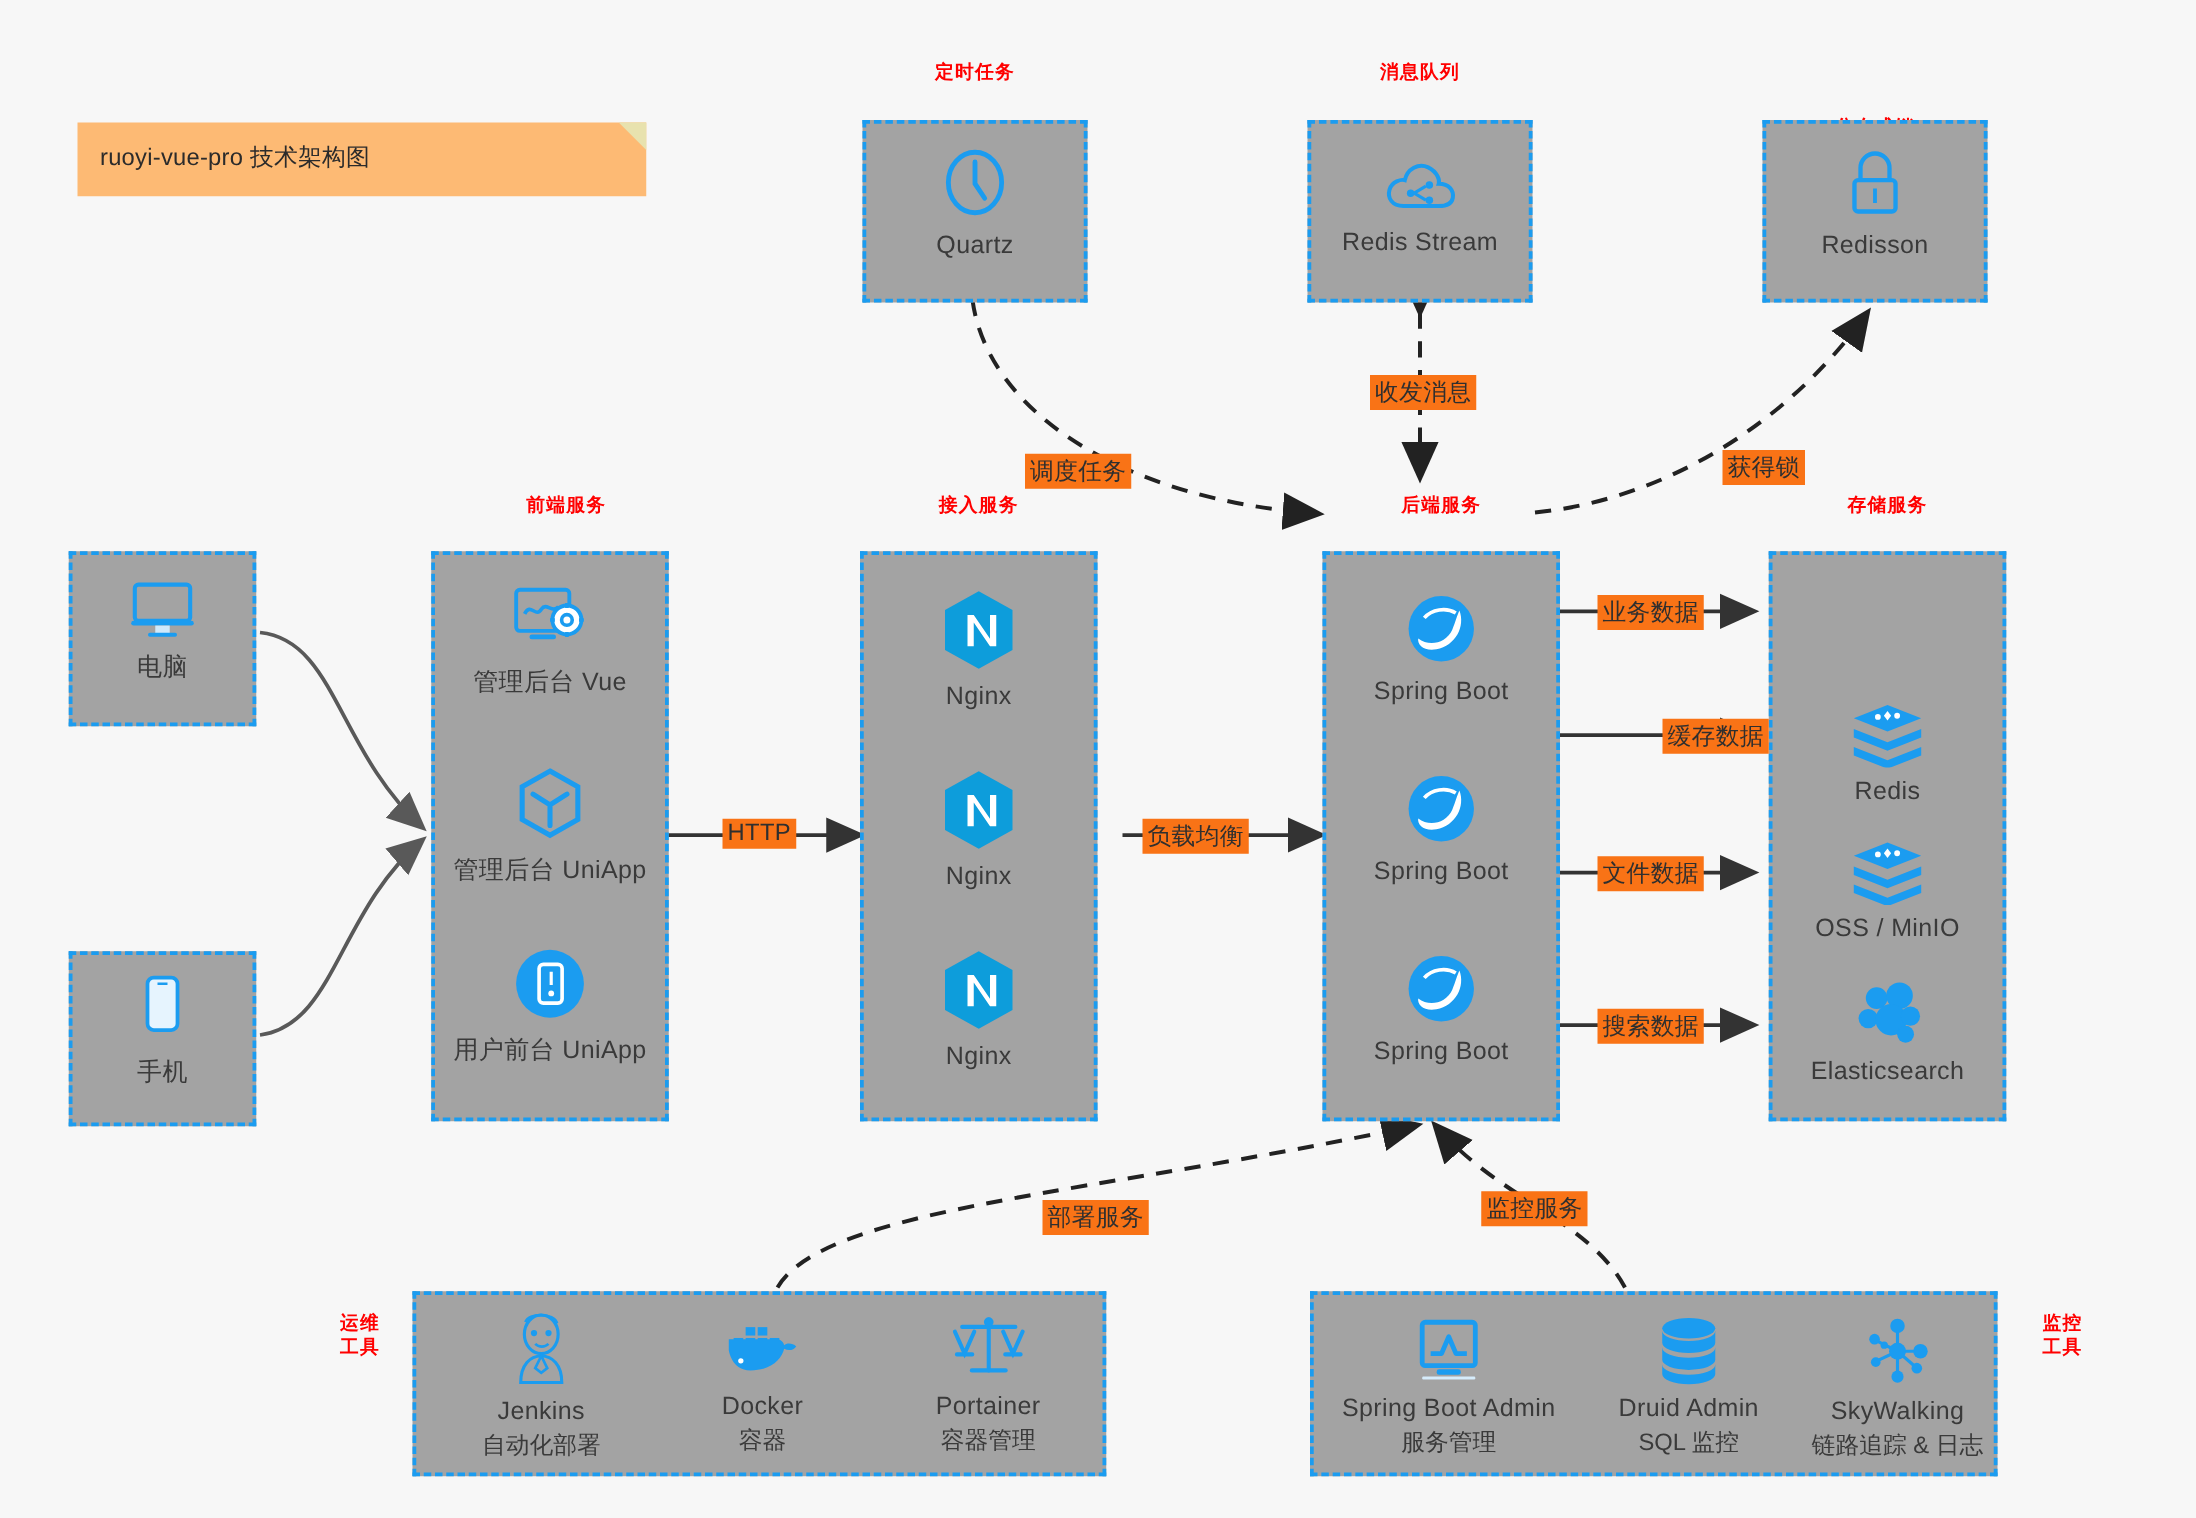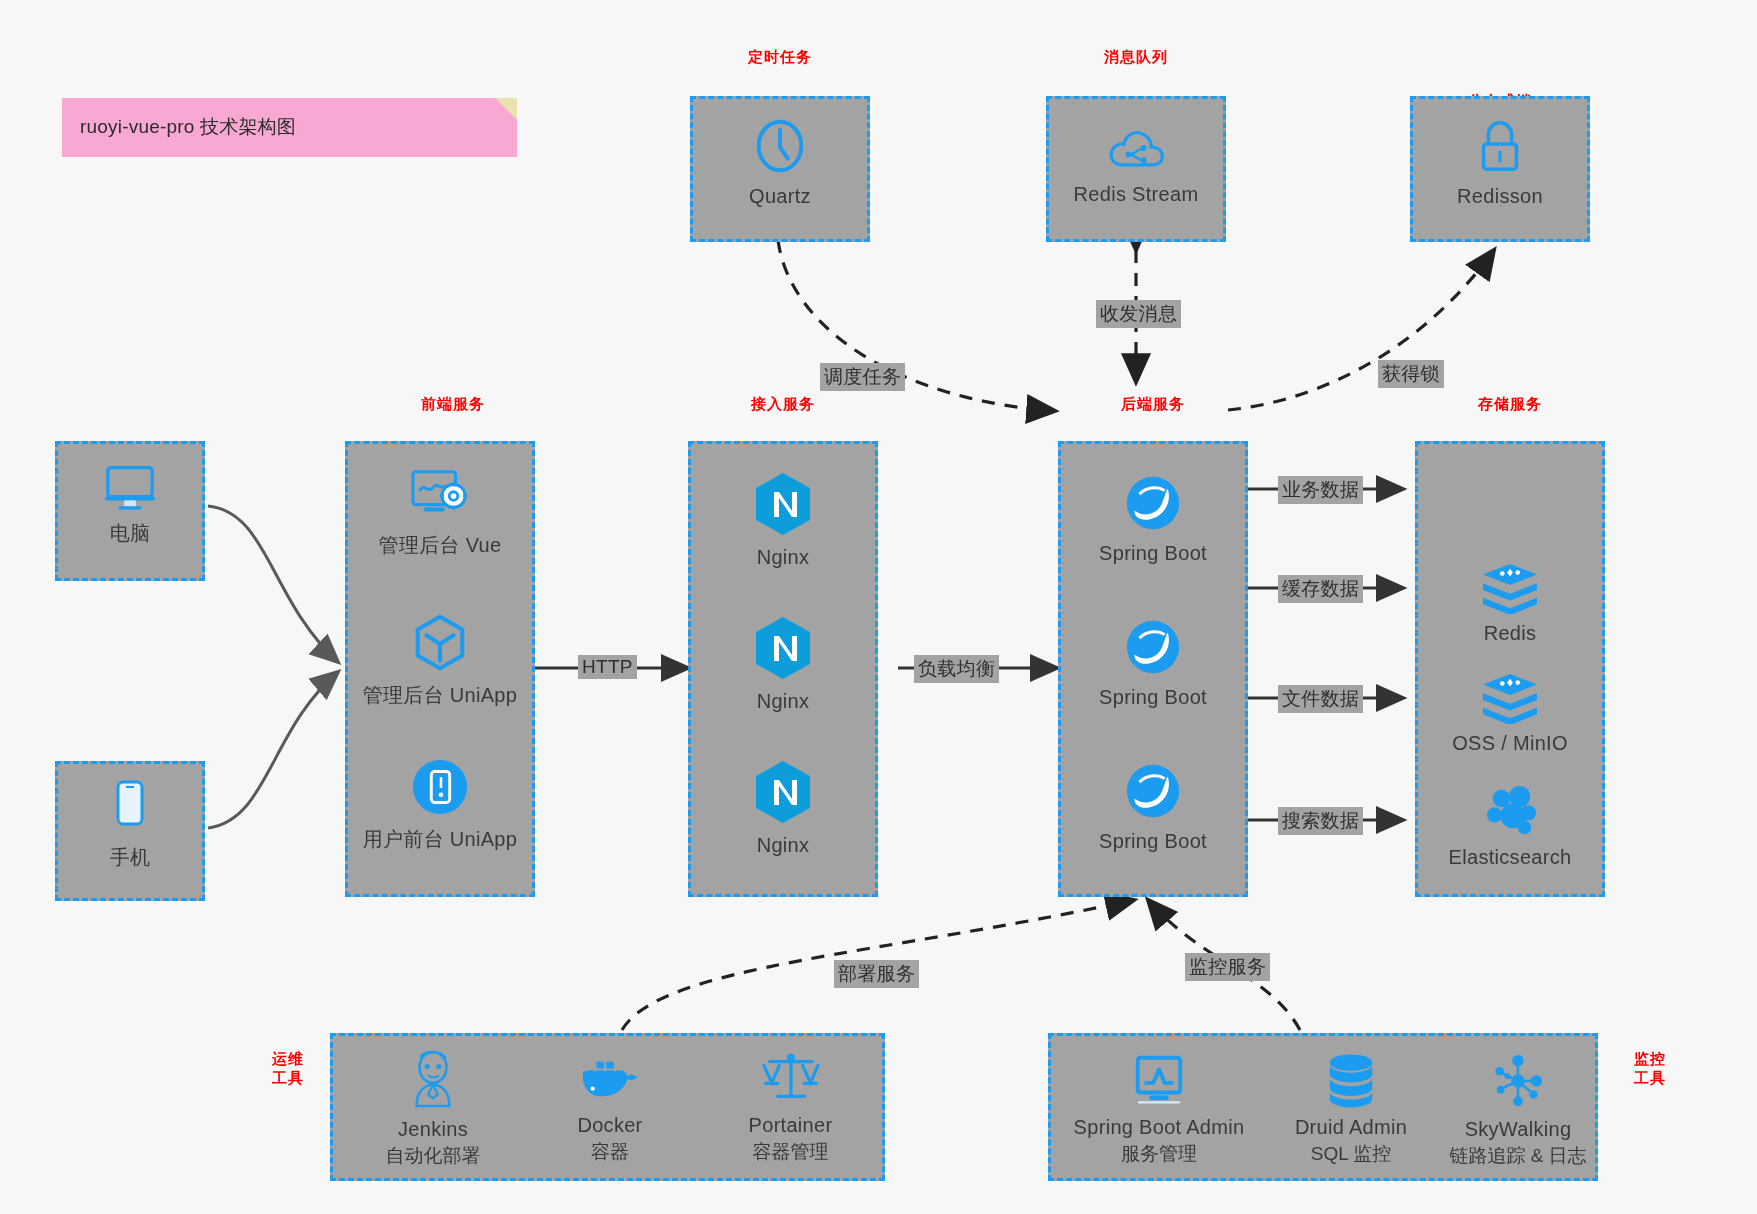--- a/index.html
+++ b/index.html
@@ -7,21 +7,21 @@
     width: 1757px; height: 1214px;
     background: #f7f7f7;
     font-family: "Liberation Sans", "DejaVu Sans", sans-serif;
     overflow: hidden;
   }
   #stage { position: relative; width: 1757px; height: 1214px; }
 
   
   .note {
     position: absolute;
-    background: #f9a8d4;
+    background: #fdba74;
     padding: 14px 18px 16px 18px;
     font-size: 19px;
     line-height: 1.55;
     color: #2b2b2b;
     letter-spacing: .2px;
   }
   .note .fold {
     position: absolute; right: 0; top: 0;
     width: 0; height: 0;
     border-top: 22px solid #e8e2ae;
@@ -69,21 +69,21 @@
   }
   .ic { display:block; }
 
   
   #wires { position: absolute; left: 0; top: 0; width: 1757px; height: 1214px; pointer-events: none; }
 
   .elabel {
     position: absolute;
     font-size: 19px;
     color: #2f2f2f;
-    background: #a3a3a3;
+    background: #f97316;
     padding: 1px 4px;
     white-space: nowrap;
     letter-spacing: .3px;
   }
 </style>
 </head>
 <body>
 
 <div id="stage">
 
@@ -435,19 +435,19 @@
     <div>监控</div>
     <div>工具</div>
   </div>
 
   <div class="elabel" style="left:578px; top:655px;">HTTP</div>
   <div class="elabel" style="left:914px; top:655px;">负载均衡</div>
   <div class="elabel" style="left:820px; top:363px;">调度任务</div>
   <div class="elabel" style="left:1096px; top:300px;">收发消息</div>
   <div class="elabel" style="left:1378px; top:360px;">获得锁</div>
   <div class="elabel" style="left:1278px; top:476px;">业务数据</div>
-  <div class="elabel" style="left:1278px; top:575px;">缓存数据</div>
+  <div class="elabel" style="left:1330px; top:575px;">缓存数据</div>
   <div class="elabel" style="left:1278px; top:685px;">文件数据</div>
   <div class="elabel" style="left:1278px; top:807px;">搜索数据</div>
   <div class="elabel" style="left:834px; top:960px;">部署服务</div>
   <div class="elabel" style="left:1185px; top:953px;">监控服务</div>
 
 </div>
 
 </body></html>

